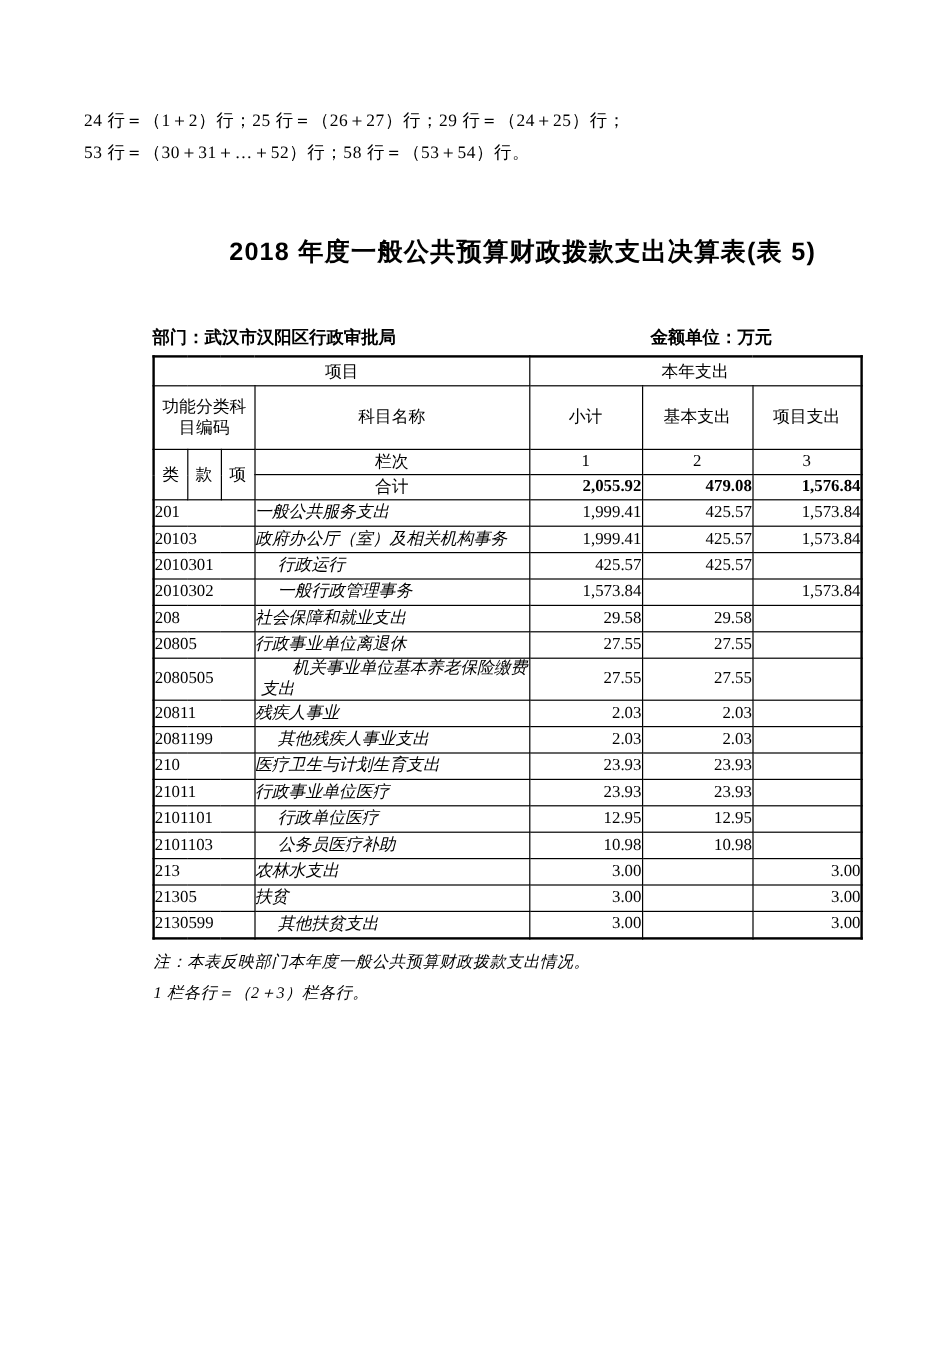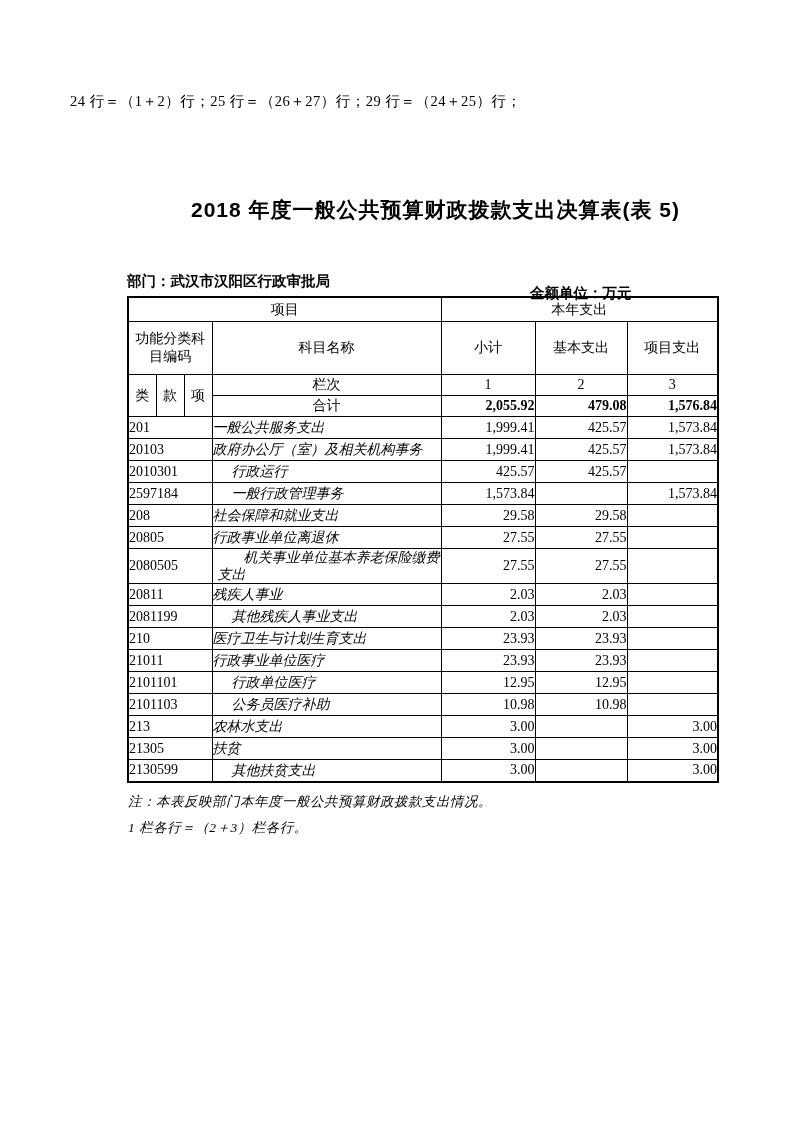--- a/index.html
+++ b/index.html
@@ -20,21 +20,21 @@
   .doc-title{
     position:absolute;left:0;top:196px;width:100%;
     margin:0;text-align:center;
     font-family:"Liberation Sans","DejaVu Sans",sans-serif;
     font-weight:bold;font-size:21px;letter-spacing:1px;padding-left:39px;
   }
   .meta-row{
     position:absolute;left:127px;top:272px;width:590px;height:22px;
     font-size:14.5px;font-weight:bold;
   }
-  .meta-unit{position:absolute;left:403px;top:0;margin-top:12px;}
+  .meta-unit{position:absolute;left:415px;top:0;}
   table.budget{
     position:absolute;left:127px;top:296px;width:590px;
     border-collapse:collapse;table-layout:fixed;
     border:2px solid #000;
   }
   table.budget td{
     border:1px solid #000;
     font-size:14px;
     padding:0;
     overflow:hidden;
@@ -59,20 +59,21 @@
     font-style:italic;
   }
 </style>
 </head>
 <body>
 
 <div class="page">
 
   <div class="top-notes">
     <div>24 行＝（1＋2）行；25 行＝（26＋27）行；29 行＝（24＋25）行；</div>
+    <div>53 行＝（30＋31＋…＋52）行；58 行＝（53＋54）行。</div>
   </div>
 
   <h1 class="doc-title">2018 年度一般公共预算财政拨款支出决算表(表 5)</h1>
 
   <div class="meta-row">
     <span>部门：武汉市汉阳区行政审批局</span>
     <span class="meta-unit">金额单位：万元</span>
   </div>
 
   <table class="budget">
@@ -129,21 +130,21 @@
           <td class="num">1,573.84</td>
         </tr>
         <tr>
           <td class="code" colspan="3">2010301</td>
           <td class="name indent-1">行政运行</td>
           <td class="num">425.57</td>
           <td class="num">425.57</td>
           <td class="num"></td>
         </tr>
         <tr>
-          <td class="code" colspan="3">2597184</td>
+          <td class="code" colspan="3">2010302</td>
           <td class="name indent-1">一般行政管理事务</td>
           <td class="num">1,573.84</td>
           <td class="num"></td>
           <td class="num">1,573.84</td>
         </tr>
         <tr>
           <td class="code" colspan="3">208</td>
           <td class="name indent-0">社会保障和就业支出</td>
           <td class="num">29.58</td>
           <td class="num">29.58</td>

